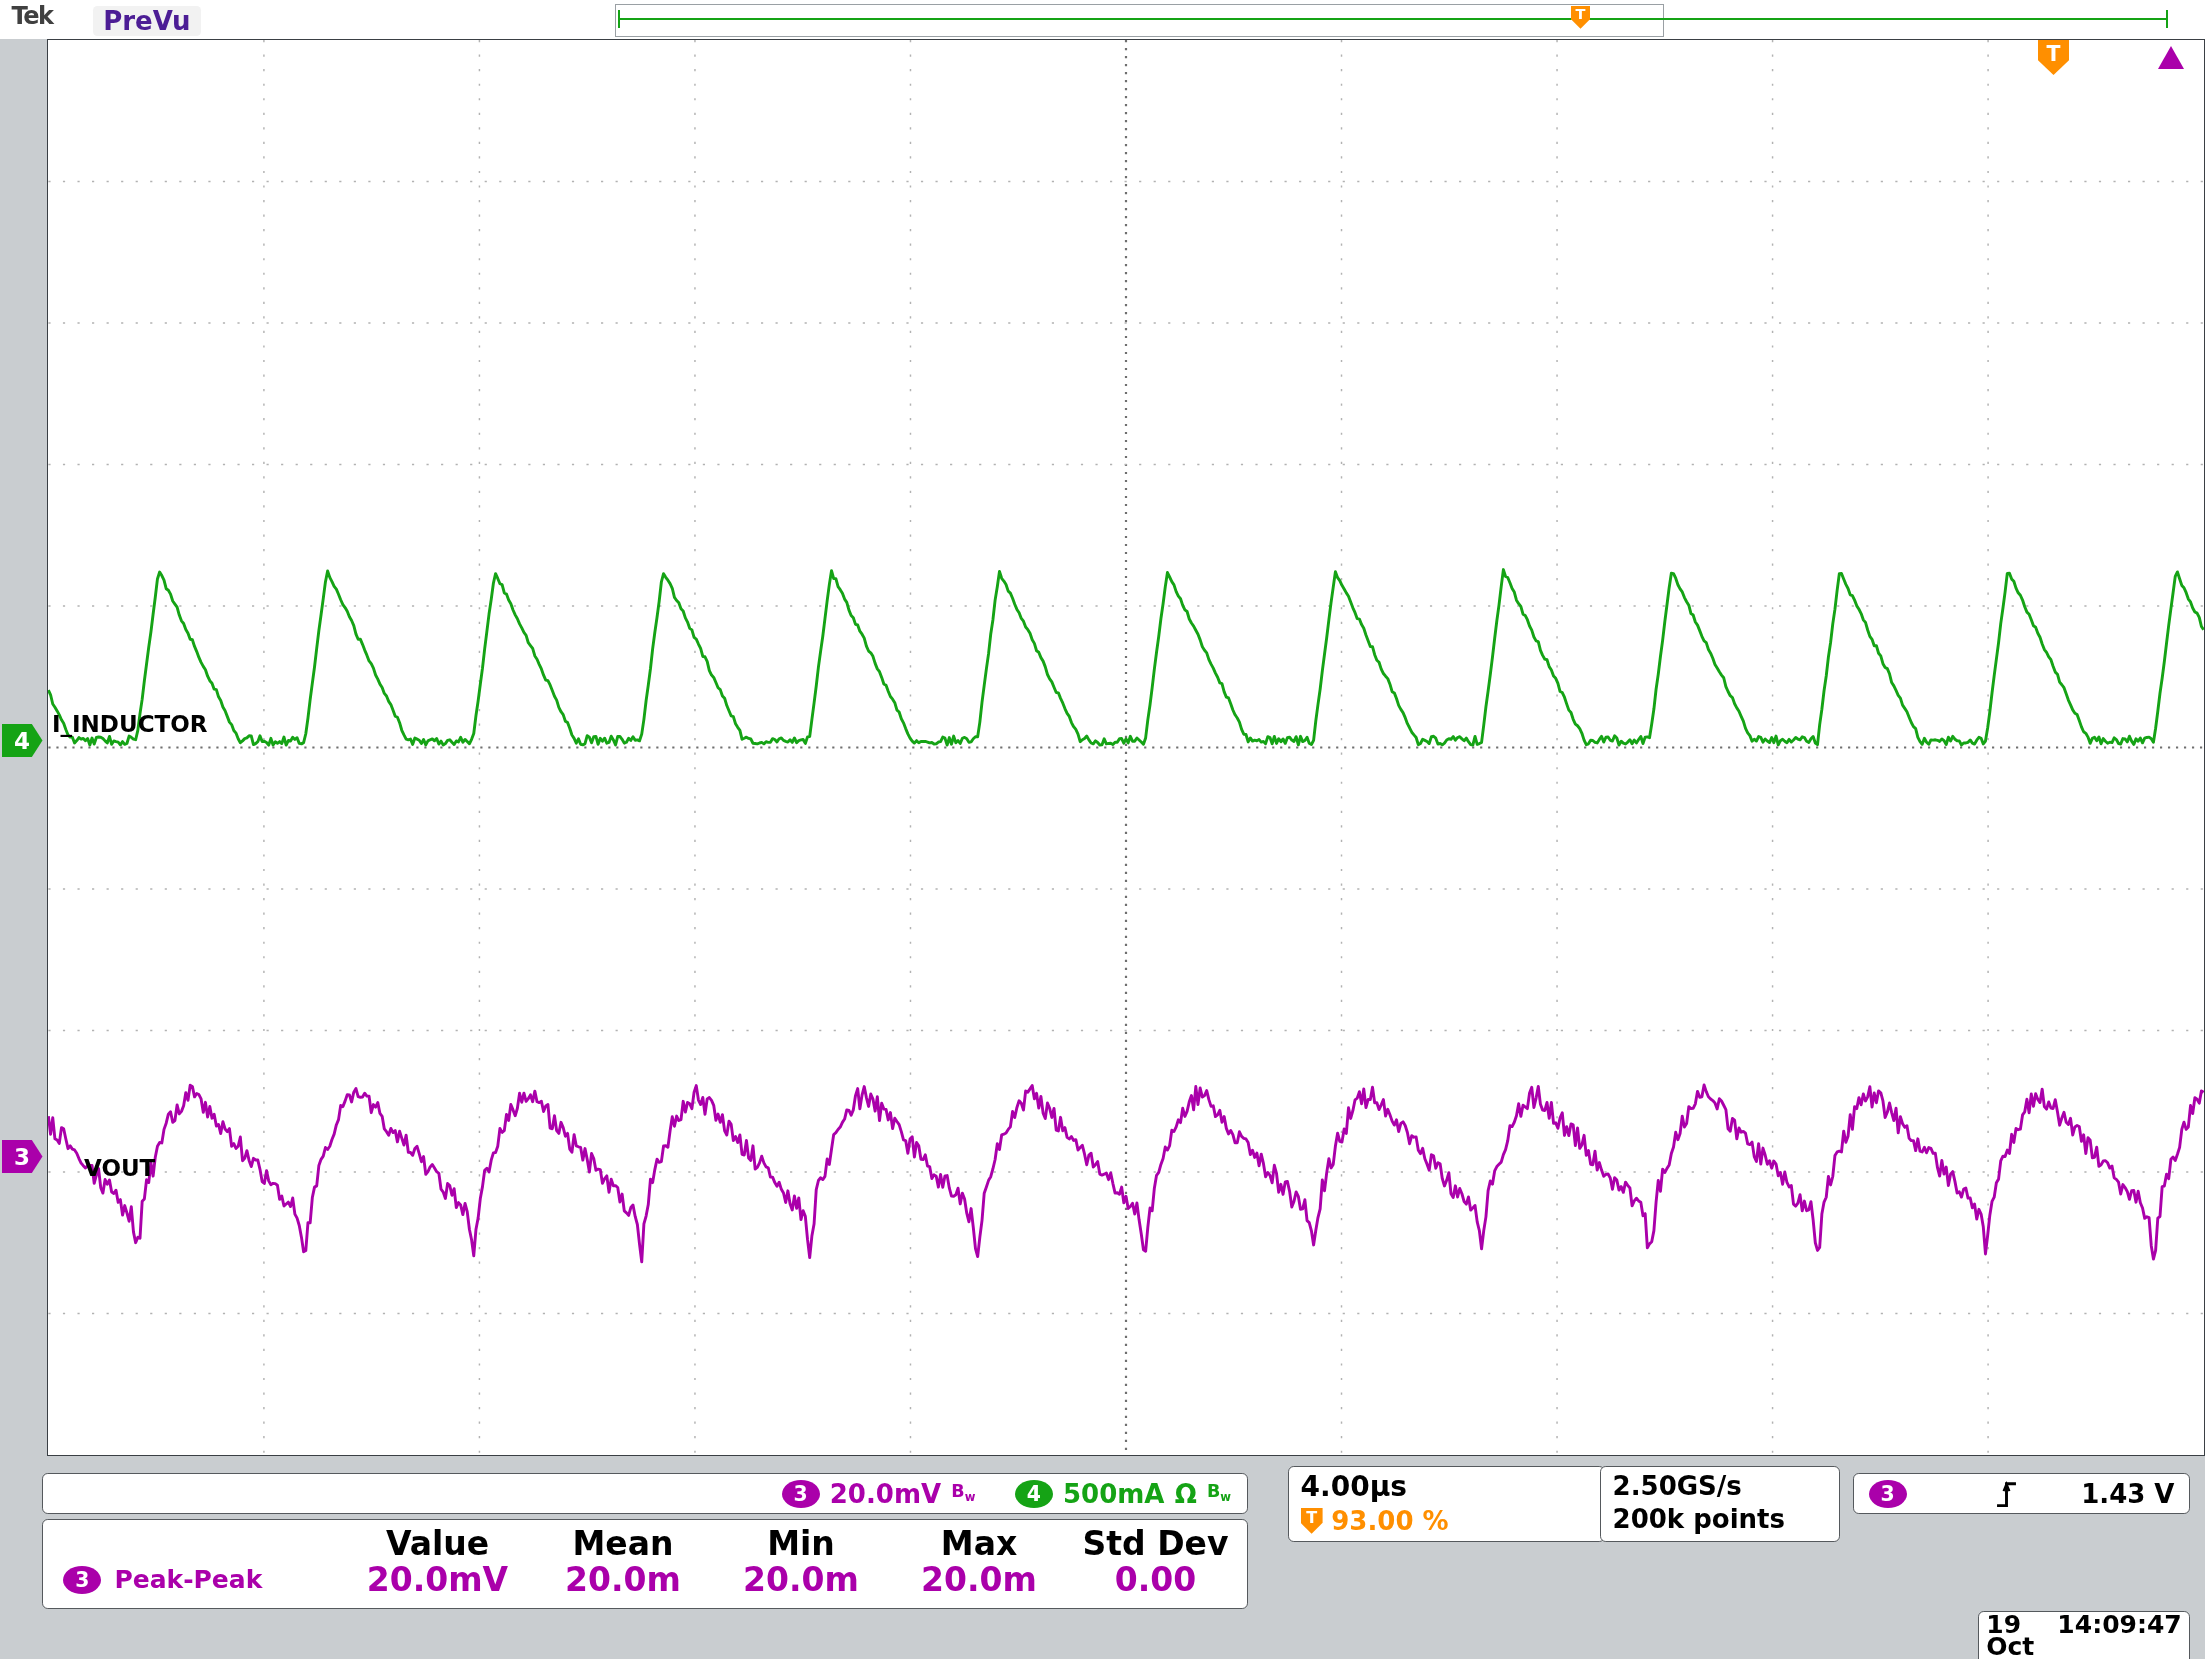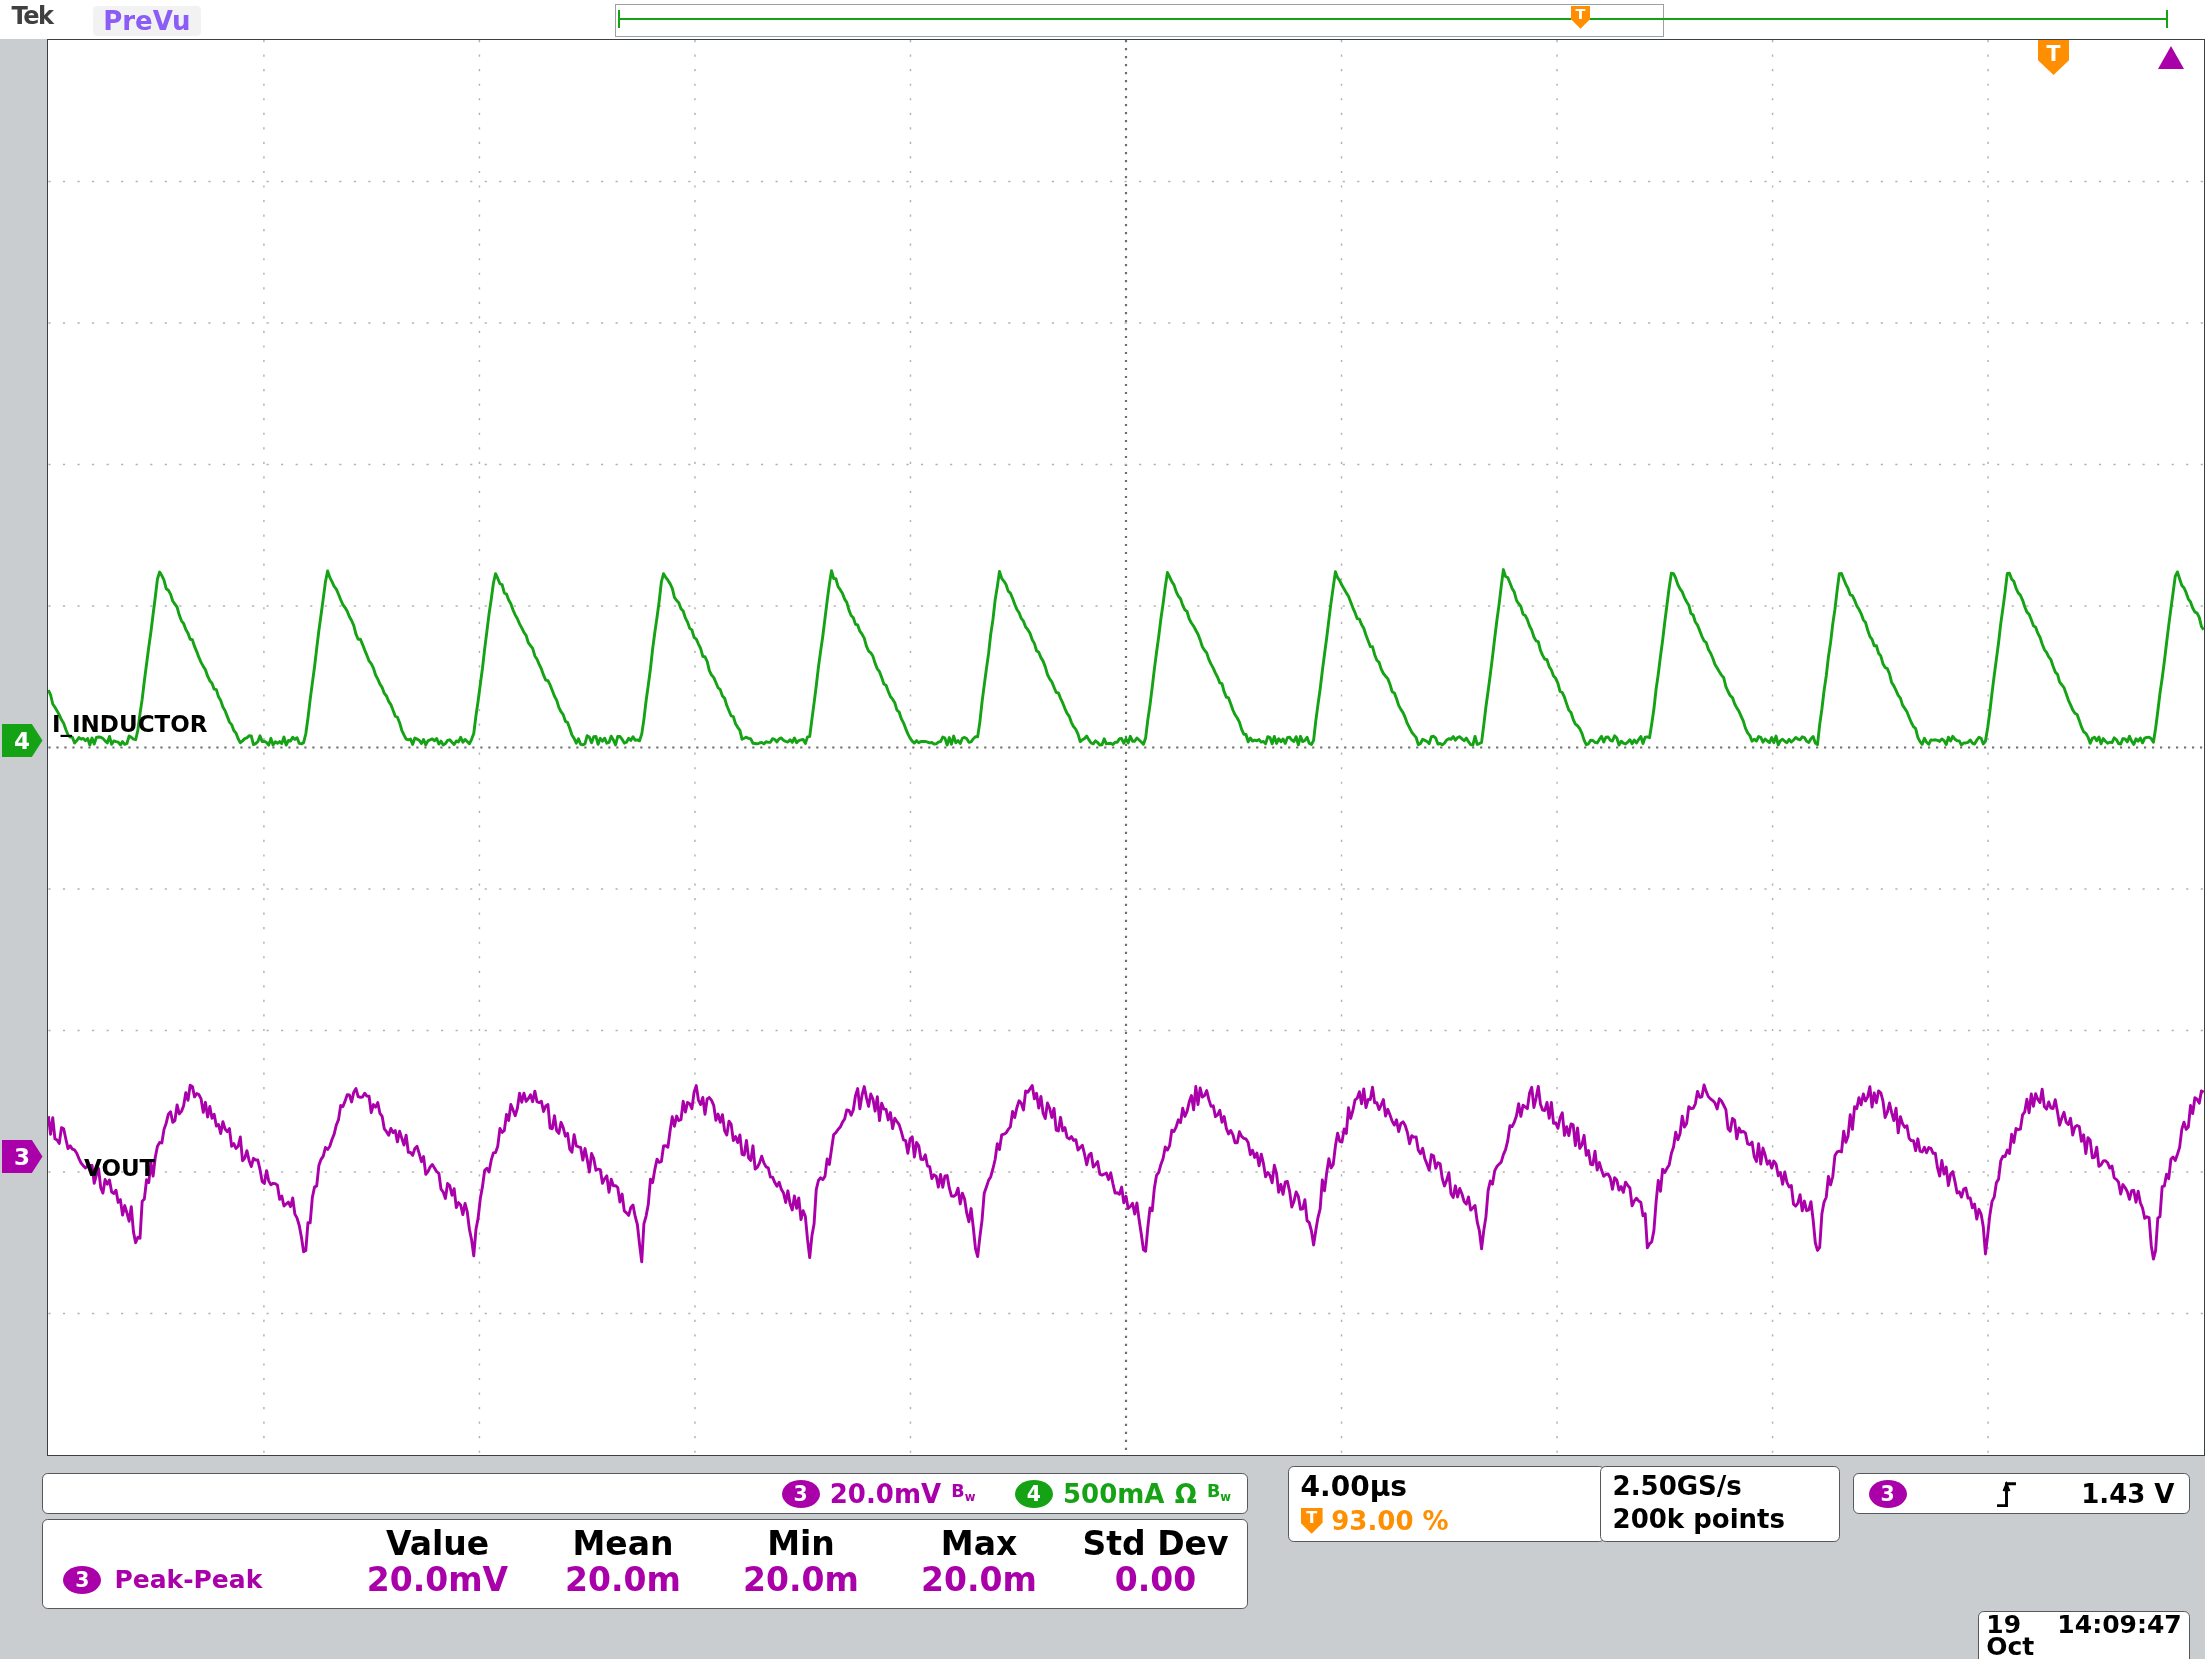--- a/index.html
+++ b/index.html
@@ -5,21 +5,21 @@
   html,body{margin:0;padding:0;}
   body{
     width:2205px;height:1660px;position:relative;overflow:hidden;
     background:#c9cdd0;
     font-family:"DejaVu Sans","Liberation Sans",sans-serif;
     -webkit-font-smoothing:antialiased;
   }
   
   .topbar{position:absolute;left:0;top:0;width:2205px;height:39px;background:#ffffff;}
   .tek-logo{position:absolute;left:11.6px;top:1.5px;font-size:24px;font-weight:800;letter-spacing:-1.5px;color:#404040;}
-  .prevu{position:absolute;left:93px;top:5.8px;font-size:26px;font-weight:700;color:#8b5cf6;background:#f2f2f2;border-radius:4.4px;padding:0 10.2px;}
+  .prevu{position:absolute;left:93px;top:5.8px;font-size:26px;font-weight:700;color:#4c1d95;background:#f2f2f2;border-radius:4.4px;padding:0 10.2px;}
   .recordbar{position:absolute;left:615px;top:4.4px;width:1047px;height:31px;background:#fff;border:1.5px solid #9aa0a4;}
   .recordline{position:absolute;left:618px;top:17.5px;width:1549px;height:2.9px;background:#15a315;}
   .rec-tickL{position:absolute;left:618px;top:10.2px;width:2.2px;height:17.5px;background:#15a315;}
   .rec-tickR{position:absolute;left:2166px;top:10.2px;width:2.2px;height:17.5px;background:#15a315;}
   .tchip{background:#ff8f00;color:#fff;font-weight:800;display:flex;align-items:flex-start;justify-content:center;
          clip-path:polygon(0 0,100% 0,100% 58%,50% 100%,0 58%);}
   .tchip-mini{position:absolute;left:1571px;top:5.8px;width:19px;height:23px;font-size:14.5px;}
   
   .graticule{position:absolute;left:47px;top:39px;width:2156px;height:1415px;background:#ffffff;border:1.5px solid #3a3f44;box-sizing:content-box;}
   .graticule svg{position:absolute;left:0;top:0;}

